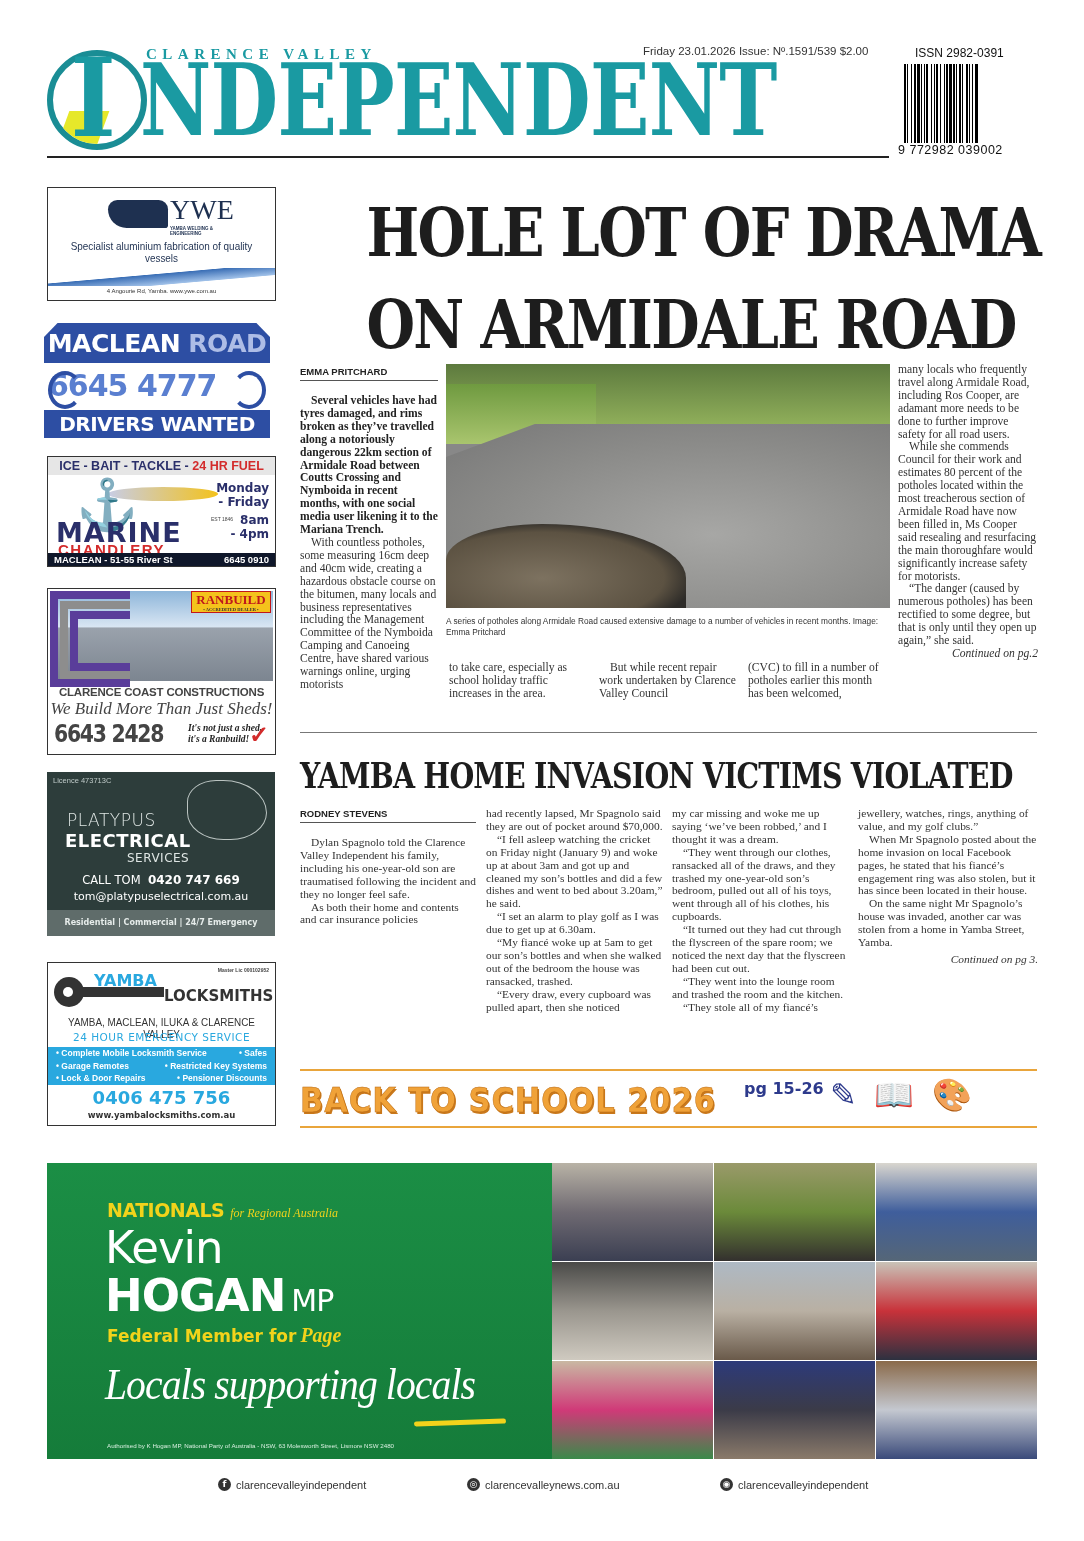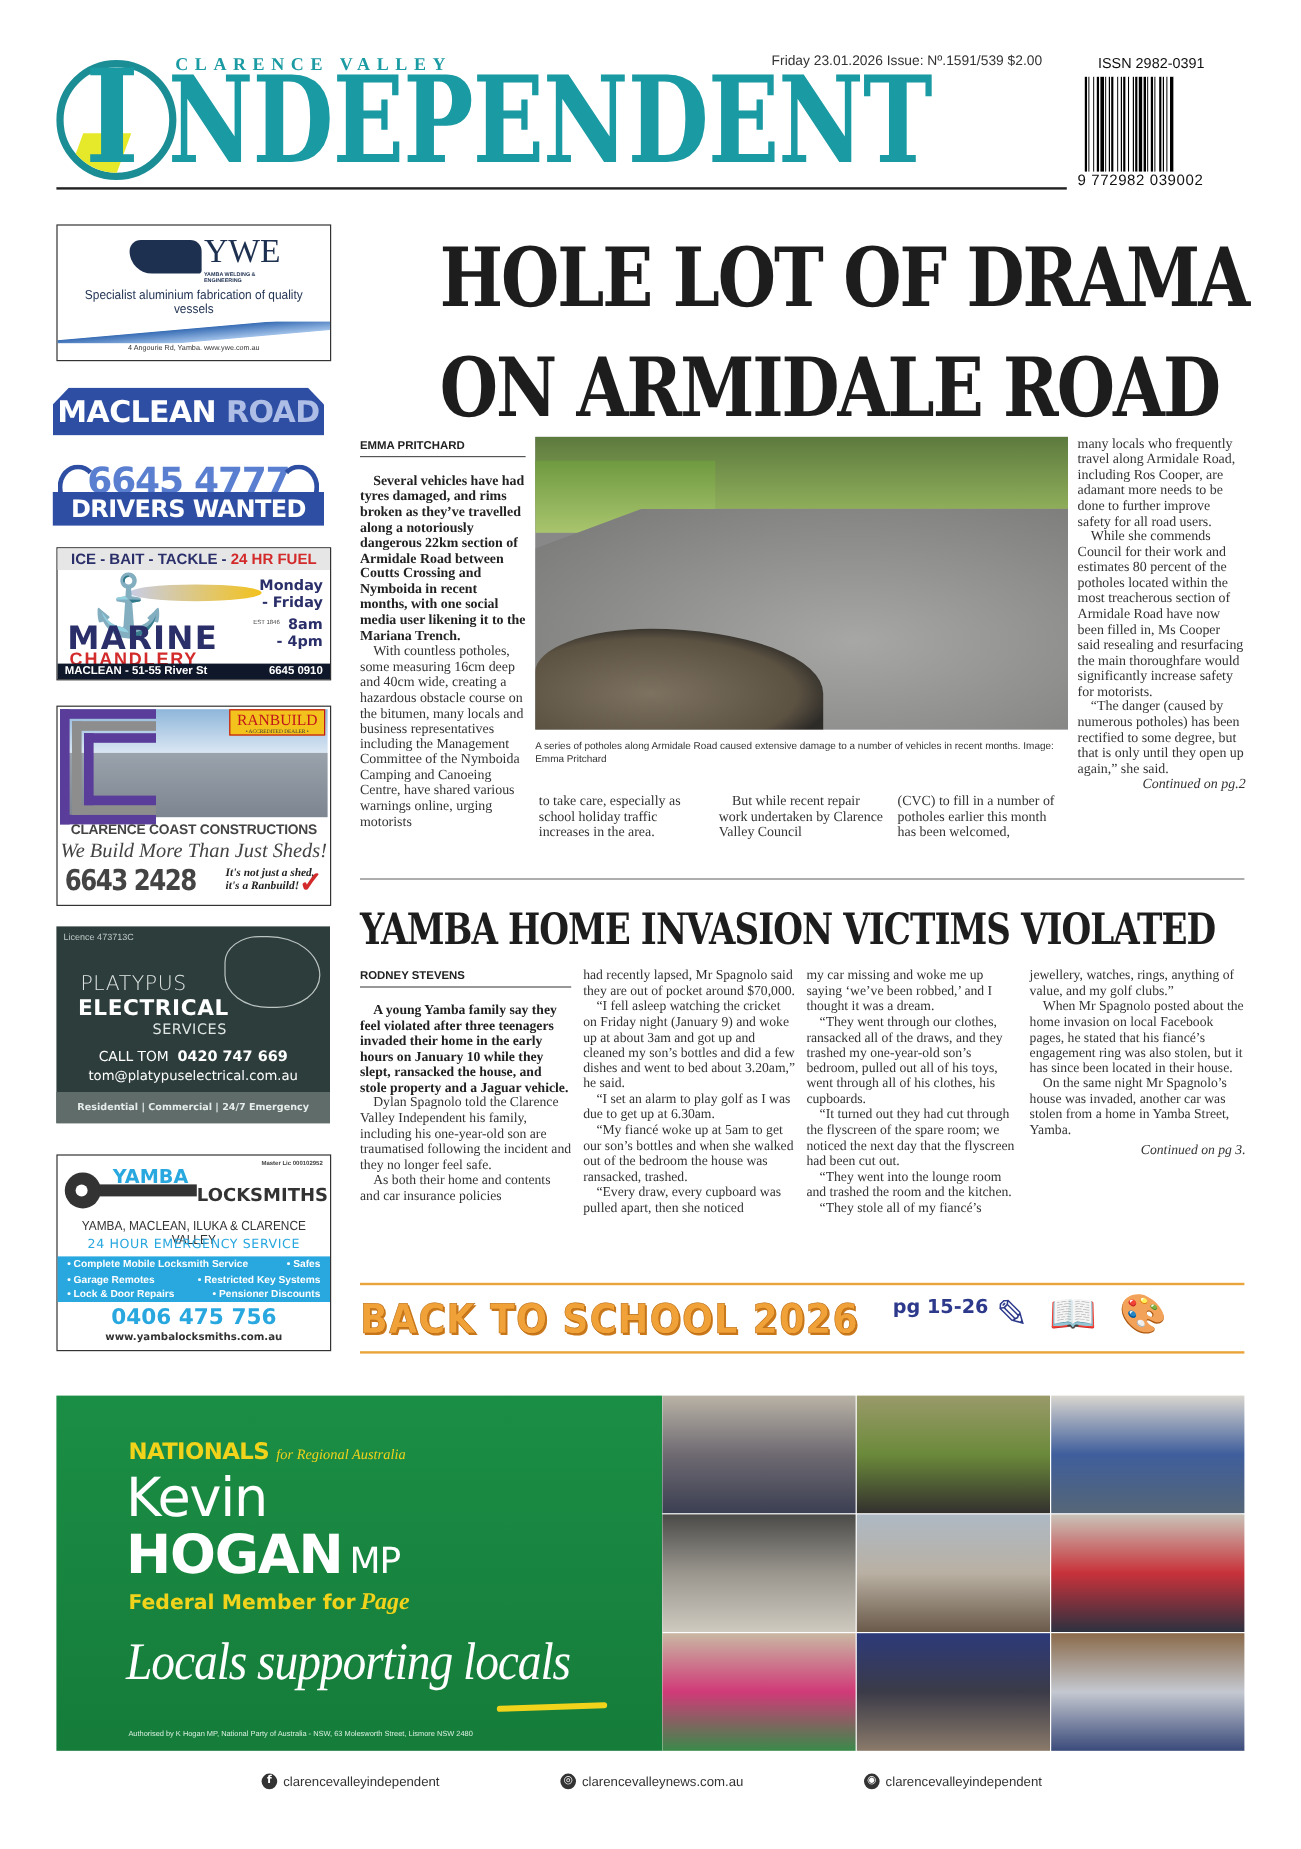--- a/index.html
+++ b/index.html
@@ -23,42 +23,42 @@
 .ywe .logo{position:absolute;left:60px;top:4px;width:110px;height:42px}
 .ywe .logo .boat{position:absolute;left:0;top:8px;width:60px;height:28px;background:#1e3050;border-radius:20px 20px 6px 40px}
 .ywe .logo .name{position:absolute;left:62px;top:2px;font-family:"Liberation Serif",serif;font-size:28px;color:#1e3050}
 .ywe .logo .tiny{position:absolute;left:62px;top:34px;font-size:4.5px;font-family:"Liberation Sans",sans-serif;color:#1e3050;font-weight:bold}
 .ywe .tag{position:absolute;left:0;right:0;top:52px;text-align:center;font-family:"Liberation Sans",sans-serif;font-size:10.8px;color:#1e3050;transform:scaleX(0.92)}
 .ywe .wave{position:absolute;left:0;right:0;top:80px;height:18px;background:linear-gradient(175deg,transparent 40%,#3b6fb6 42%,#9fc0e8 70%,transparent 72%)}
 .ywe .addr{position:absolute;left:0;right:0;top:100px;text-align:center;font-family:"Liberation Sans",sans-serif;font-size:6px;color:#333}
 .taxi{left:44px;top:323px;width:226px;height:115px}
 .taxi .top{position:absolute;left:0;top:0;width:100%;height:40px;background:#2d4ea3;clip-path:polygon(6% 0,94% 0,100% 35%,100% 100%,0 100%,0 35%);text-align:center;font-family:"DejaVu Sans",sans-serif;font-weight:bold;font-size:25px;line-height:42px;color:#fff;letter-spacing:-0.5px;transform:scaleX(1)}
 .taxi .top b{color:#aebde6}
-.taxi .mid{position:absolute;left:4px;right:4px;top:60px;height:38px;text-align:center;font-family:"DejaVu Sans",sans-serif;font-weight:bold;font-size:30px;line-height:38px;color:#5a7fd0;letter-spacing:-1px}
+.taxi .mid{position:absolute;left:4px;right:4px;top:44px;height:38px;text-align:left;font-family:"DejaVu Sans",sans-serif;font-weight:bold;font-size:30px;line-height:38px;color:#5a7fd0;letter-spacing:-1px}
 .taxi .mid:before,.taxi .mid:after{content:"";position:absolute;top:4px;width:26px;height:30px;border:4px solid #2d4ea3;border-radius:50%}
 .taxi .mid:before{left:0;border-right-color:transparent}
 .taxi .mid:after{right:0;border-left-color:transparent}
 .taxi .bot{position:absolute;left:0;bottom:0;width:100%;height:28px;background:#2d4ea3;color:#fff;text-align:center;font-family:"DejaVu Sans",sans-serif;font-weight:bold;font-size:20px;line-height:28px;letter-spacing:-0.5px}
 .chand{left:47px;top:456px;width:229px;height:111px;background:#fff}
 .chand .top{position:absolute;left:0;right:0;top:0;height:18px;background:#e6e6e6;text-align:center;font-family:"Liberation Sans",sans-serif;font-weight:bold;font-size:12.5px;line-height:18px;color:#2a2f6a}
 .chand .top b{color:#d32b2b}
 .chand .anchor{position:absolute;left:28px;top:20px;width:60px;height:56px;font-size:50px;line-height:56px;color:#2a2f6a;text-align:center}
 .chand .swoosh{position:absolute;left:60px;top:30px;width:110px;height:14px;background:linear-gradient(90deg,#c8cde6,#f3c21c);border-radius:50%}
 .chand .m{position:absolute;left:8px;top:62px;font-family:"DejaVu Sans",sans-serif;font-weight:bold;font-size:27px;color:#2a2f6a;letter-spacing:1px;line-height:1}
 .chand .c{position:absolute;left:10px;top:85px;font-family:Liberation Sans, sans-serif;font-weight:bold;font-size:15px;color:#d32b2b;letter-spacing:1.5px;line-height:1}
 .chand .est{position:absolute;left:163px;top:59px;font-size:5px;font-family:"Liberation Sans",sans-serif;color:#444}
 .chand .hours{position:absolute;right:6px;top:24px;width:60px;text-align:right;font-family:"DejaVu Sans",sans-serif;font-weight:bold;font-size:12px;line-height:14px;color:#2a2f6a}
 .chand .bot{position:absolute;left:0;right:0;bottom:0;height:13px;background:#0f172a;color:#fff;font-family:"Liberation Sans",sans-serif;font-weight:bold;font-size:9.5px;line-height:13px;padding:0 6px;display:flex;justify-content:space-between}
 .ccc{left:47px;top:588px;width:229px;height:167px;background:#fff}
 .ccc .shed{position:absolute;left:2px;top:2px;right:2px;height:90px;background:linear-gradient(#8eb6da,#d9e6f3 40%,#9aa2ac 41%,#7c8590)}
 .ccc .c1,.ccc .c2,.ccc .c3{position:absolute;border:8px solid;border-right:none}
 .ccc .c1{left:2px;top:2px;width:80px;height:96px;border-color:#5a3d9a}
 .ccc .c2{left:12px;top:12px;width:70px;height:78px;border-color:#8d8d8d}
 .ccc .c3{left:22px;top:22px;width:60px;height:60px;border-color:#5a3d9a}
-.ccc .ran{position:absolute;right:4px;top:2px;width:80px;height:22px;background:#f4c21c;border-radius:0;border:1.5px solid #c0171b;text-align:center;font-family:"Liberation Serif",serif;font-weight:normal;color:#c0171b;font-size:13px;line-height:15px}
+.ccc .ran{position:absolute;right:4px;top:2px;width:80px;height:22px;background:#f4c21c;border-radius:0;border:1.5px solid #c0171b;text-align:center;font-family:"Liberation Serif",serif;font-weight:bold;color:#c0171b;font-size:13px;line-height:15px}
 .ccc .ran i{display:block;font-style:normal;font-size:4.5px;color:#333;line-height:5px}
 .ccc .title{position:absolute;left:0;right:0;top:97px;text-align:center;font-family:"Liberation Sans",sans-serif;font-weight:bold;font-size:11.5px;color:#444;letter-spacing:-0.2px}
 .ccc .script{position:absolute;left:0;right:0;top:110px;text-align:center;font-family:"Liberation Serif",serif;font-style:italic;font-size:17px;color:#444}
 .ccc .ph{position:absolute;left:6px;top:131px;font-family:"DejaVu Sans",sans-serif;font-weight:bold;font-size:24px;color:#444;letter-spacing:-1.5px;transform:scaleX(0.85);transform-origin:left}
 .ccc .slogan{position:absolute;left:140px;top:134px;font-family:"Liberation Serif",serif;font-style:italic;font-weight:bold;font-size:9.5px;line-height:11px;color:#222}
 .ccc .tick{position:absolute;right:6px;top:132px;color:#d32b2b;font-size:24px;font-weight:bold}
 .plat{left:47px;top:772px;width:228px;height:164px;background:#2d3d3b}
 .plat .lic{position:absolute;left:6px;top:4px;font-family:"Liberation Sans",sans-serif;font-size:7.5px;color:#bfcac8}
 .plat .p1{position:absolute;left:20px;top:38px;font-family:"DejaVu Sans",sans-serif;font-size:17px;color:#dfe6e4;letter-spacing:0.5px;font-weight:300}
 .plat .p2{position:absolute;left:18px;top:58px;font-family:"DejaVu Sans",sans-serif;font-weight:bold;font-size:18px;color:#fff;letter-spacing:0.5px}
@@ -310,21 +310,20 @@
   <div class="cont">Continued on pg.2</div>
 </div>
 
 <div class="abs rule2"></div>
 
 <div class="abs h2">YAMBA HOME INVASION VICTIMS VIOLATED</div>
 
 <div class="abs" style="left:300px;top:808px;width:176px">
   <div class="byline">RODNEY STEVENS</div>
   <div class="col" style="margin-top:13px;font-size:11.4px">
-    <p class="b">A young Yamba family say they feel violated after three teenagers invaded their home in the early hours on January 10 while they slept, ransacked the house, and stole property and a Jaguar vehicle.</p>
     <p>Dylan Spagnolo told the Clarence Valley Independent his family, including his one-year-old son are traumatised following the incident and they no longer feel safe.</p>
     <p>As both their home and contents and car insurance policies</p>
   </div>
 </div>
 <div class="abs col" style="left:486px;top:807px;width:177px;font-size:11.4px">
   <p class="ni">had recently lapsed, Mr Spagnolo said they are out of pocket around $70,000.</p>
     <p>“I fell asleep watching the cricket on Friday night (January 9) and woke up at about 3am and got up and cleaned my son’s bottles and did a few dishes and went to bed about 3.20am,” he said.</p>
     <p>“I set an alarm to play golf as I was due to get up at 6.30am.</p>
     <p>“My fiancé woke up at 5am to get our son’s bottles and when she walked out of the bedroom the house was ransacked, trashed.</p>
     <p>“Every draw, every cupboard was pulled apart, then she noticed</p>

